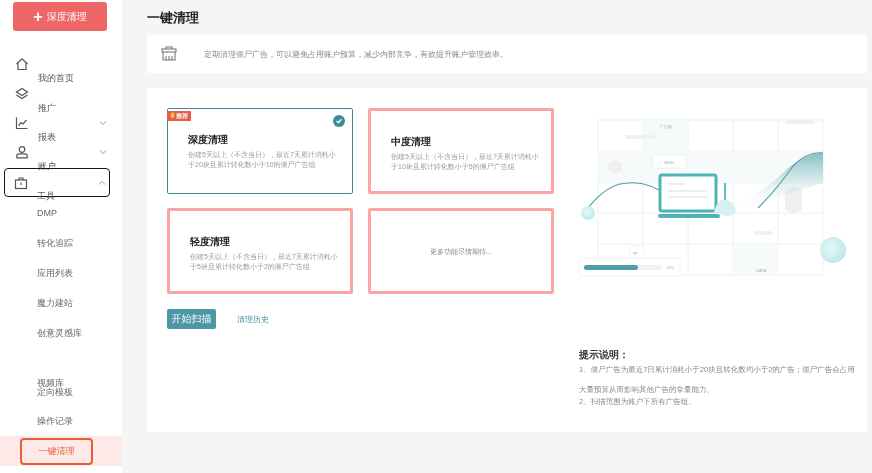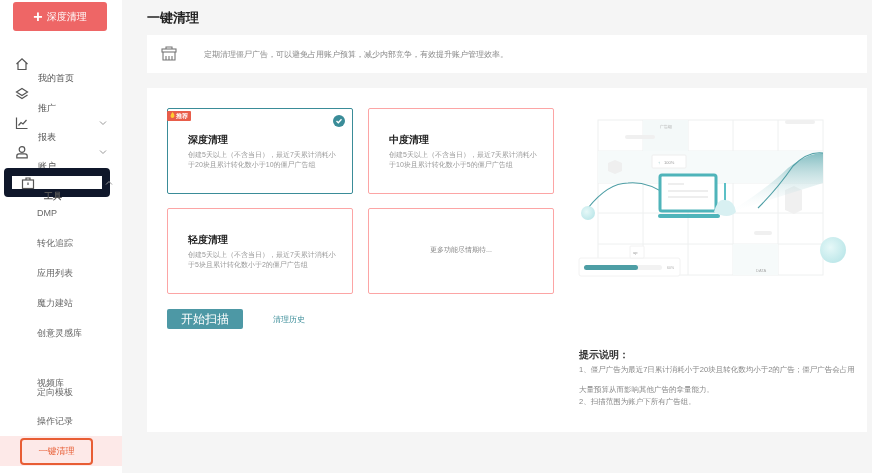--- a/index.html
+++ b/index.html
@@ -7,45 +7,45 @@
   .app { position: relative; width: 872px; height: 473px; }
 
   
   .sidebar { position: absolute; left: 0; top: 0; width: 122px; height: 473px; background: #fff; }
   .create-btn { position: absolute; left: 13px; top: 2px; width: 94px; height: 29px; background: #ee6666; border-radius: 3px; color: #fff; font-size: 10px; display: flex; align-items: center; justify-content: center; gap: 4px; cursor: pointer; }
   .create-btn .plus { font-size: 16px; font-weight: bold; line-height: 1; }
   .nav-item { position: absolute; left: 0; width: 122px; height: 26px; display: flex; align-items: center; font-size: 9px; color: #555; cursor: pointer; }
   .nav-item .ico { position: absolute; left: 15px; width: 14px; height: 14px; display: flex; align-items: center; justify-content: center; }
   .nav-item .lbl { position: absolute; left: 38px; margin-top: 28px; }
   .nav-item .chev { position: absolute; left: 98px; width: 10px; height: 10px; display: flex; align-items: center; justify-content: center; }
-  .nav-item.boxed { border: 8px solid #0f172a; border-radius: 4px; left: 4px; width: 106px; font-weight: bold; }
+  .nav-item.boxed { border: 1px solid #0f172a; border-radius: 4px; left: 4px; width: 106px; }
   .nav-item.boxed .ico { left: 9px; }
   .nav-item.boxed .lbl { left: 32px; }
   .nav-item.boxed .chev { left: 92px; }
   .sub-item { position: absolute; left: 0; width: 122px; height: 22px; display: flex; align-items: center; font-size: 9px; color: #666; padding-left: 37px; cursor: pointer; }
   .sub-item.active { background: #fde9e8; height: 30px; }
   .sub-item.active .inner { position: absolute; left: 20px; top: 2px; width: 73px; height: 27px; border: 2px solid #e85d34; border-radius: 4px; display: flex; align-items: center; justify-content: center; color: #e85d34; }
 
   
   .page-title { position: absolute; left: 147px; top: 9px; font-size: 13px; color: #222; }
   .notice { position: absolute; left: 147px; top: 35px; width: 720px; height: 38px; background: #fff; display: flex; align-items: center; text-align: center; }
   .notice .ico { position: absolute; left: 13px; top: 10px; width: 18px; height: 18px; }
   .notice .txt { position: absolute; left: 57px; font-size: 8px; color: #888; }
 
   .panel { position: absolute; left: 147px; top: 88px; width: 720px; height: 344px; background: #fff; }
-  .card { position: absolute; width: 186px; height: 86px; background: #fff; border: 1px solid #fca5a5; border-radius: 2px; cursor: pointer; }
+  .card { position: absolute; width: 186px; height: 86px; background: #fff; border: 3px solid #fca5a5; border-radius: 2px; cursor: pointer; }
   .card.selected { border: 1.5px solid #3a8c98; }
   .card .title { position: absolute; left: 20px; top: 24px; font-size: 10px; font-weight: bold; color: #222; }
   .card .desc { position: absolute; left: 20px; top: 41px; width: 150px; font-size: 7px; line-height: 10px; color: #999; }
   .card .more { position: absolute; left: 0; right: 0; top: 36px; text-align: center; font-size: 7px; color: #888; }
   .badge { position: absolute; left: -1px; top: 2px; height: 10px; padding: 0 3px; background: #e85d4a; color: #fff; font-size: 6px; font-weight: bold; line-height: 10px; border-radius: 1px; display: flex; align-items: center; gap: 1px; }
   .check { position: absolute; right: 7px; top: 6px; width: 12px; height: 12px; border-radius: 50%; background: #3a8c98; display: flex; align-items: center; justify-content: center; }
 
-  .scan-btn { position: absolute; left: 20px; top: 221px; width: 76px; height: 20px; background: #4d98a5; border-radius: 2px; color: #fff; font-size: 12px; display: flex; align-items: center; justify-content: center; cursor: pointer; }
-  .history-link { position: absolute; left: 90px; top: 226px; font-size: 8px; color: #3a8c98; cursor: pointer; margin-left: 36px; }
+  .scan-btn { position: absolute; left: 20px; top: 221px; width: 49px; height: 20px; background: #4d98a5; border-radius: 2px; color: #fff; font-size: 10px; display: flex; align-items: center; justify-content: center; cursor: pointer; }
+  .history-link { position: absolute; left: 90px; top: 226px; font-size: 8px; color: #3a8c98; cursor: pointer; }
 
   .illus { position: absolute; left: 431px; top: 20px; width: 282px; height: 196px; }
 
   .tips-title { position: absolute; left: 432px; top: 236px; font-size: 10px; color: #333; font-weight: bold; margin-top: 24px; }
   .tips-line { position: absolute; left: 432px; font-size: 7.5px; line-height: 20px; color: #888; width: 280px; }
 </style>
 </head>
 <body>
 
 <div class="app">

